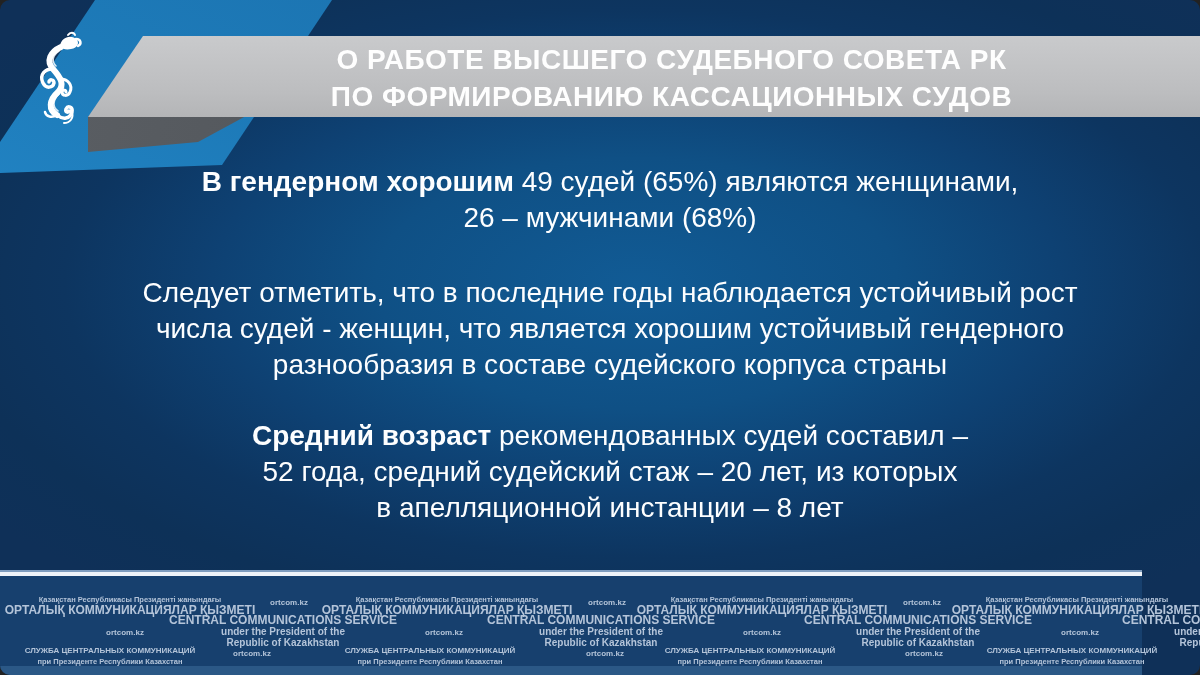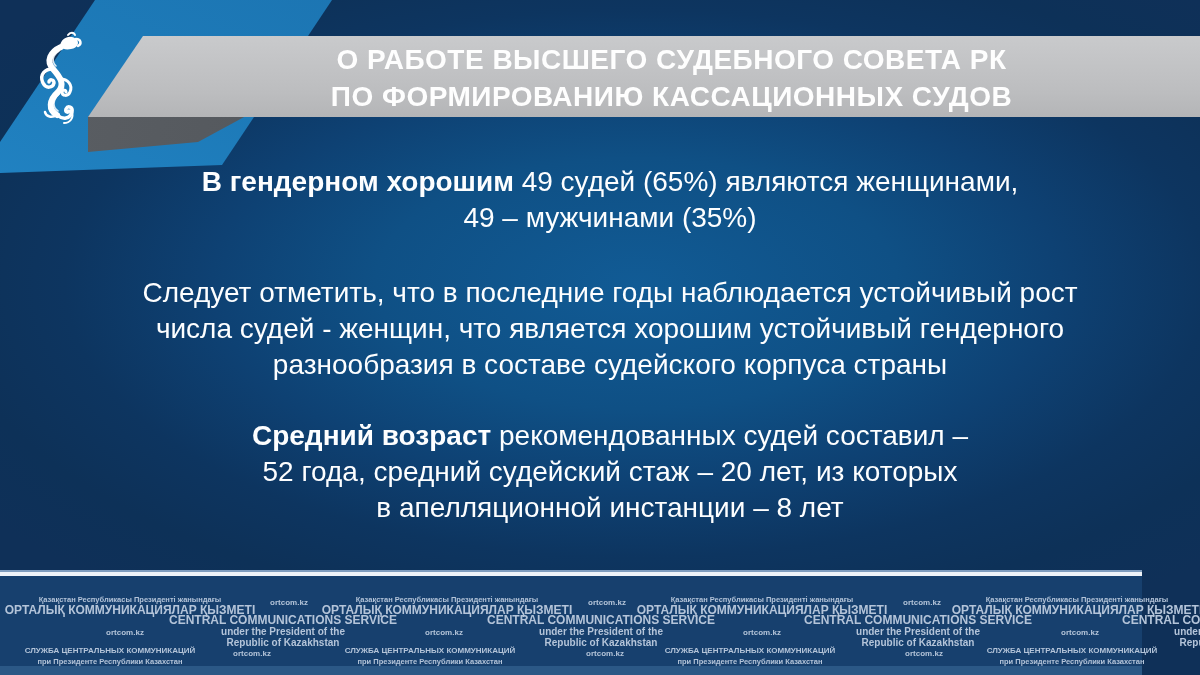--- a/index.html
+++ b/index.html
@@ -2,20 +2,21 @@
 <html><head>
 <meta charset="utf-8">
 <style>
   html,body{margin:0;padding:0;background:#222;}
   .slide{
     position:relative;width:1200px;height:675px;overflow:hidden;
     font-family:"Liberation Sans","DejaVu Sans",sans-serif;
     background:
       radial-gradient(ellipse 68% 58% at 53% 42%,
         #115b95 0%, #0f5085 32%, #0e4173 52%, #0d3560 70%, #0d3158 85%, #0f3058 100%);
+    border-radius: 10px;
   }
   
   .band-blue{
     position:absolute;inset:0;
     background:linear-gradient(205deg,#1a6aa6 0%,#1d7ab8 45%,#2a96da 100%);
     clip-path:polygon(95px 0,332px 0,222px 165px,0 173px,0 142px);
   }
   
   .banner-shadow{
     position:absolute;inset:0;
@@ -98,21 +99,21 @@
         <path d="M25 84 C20 87 14 86 13 81" stroke-width="2.5"></path>
         <path d="M40 81 C42 87 38 92 32 92" stroke-width="2"></path>
       </g>
     </svg>
   </div>
 
   <div class="content">
     <p class="para">
       </p>
       <div class="t-line"><span class="b">В гендерном хорошим</span><span> 49 судей (65%) являются женщинами,</span></div>
-      <div class="t-line">49 – мужчинами (35%)</div>
+      <div class="t-line">26 – мужчинами (68%)</div>
     <p></p>
     <p class="para gap-a">
       </p>
       <div class="t-line">Следует отметить, что в последние годы наблюдается  устойчивый рост</div>
       <div class="t-line">числа судей - женщин, что является хорошим устойчивый гендерного</div>
       <div class="t-line">разнообразия в составе судейского корпуса страны</div>
     <p></p>
     <p class="para gap-b">
       </p>
       <div class="t-line"><span class="b">Средний возраст</span><span> рекомендованных судей составил –</span></div>

